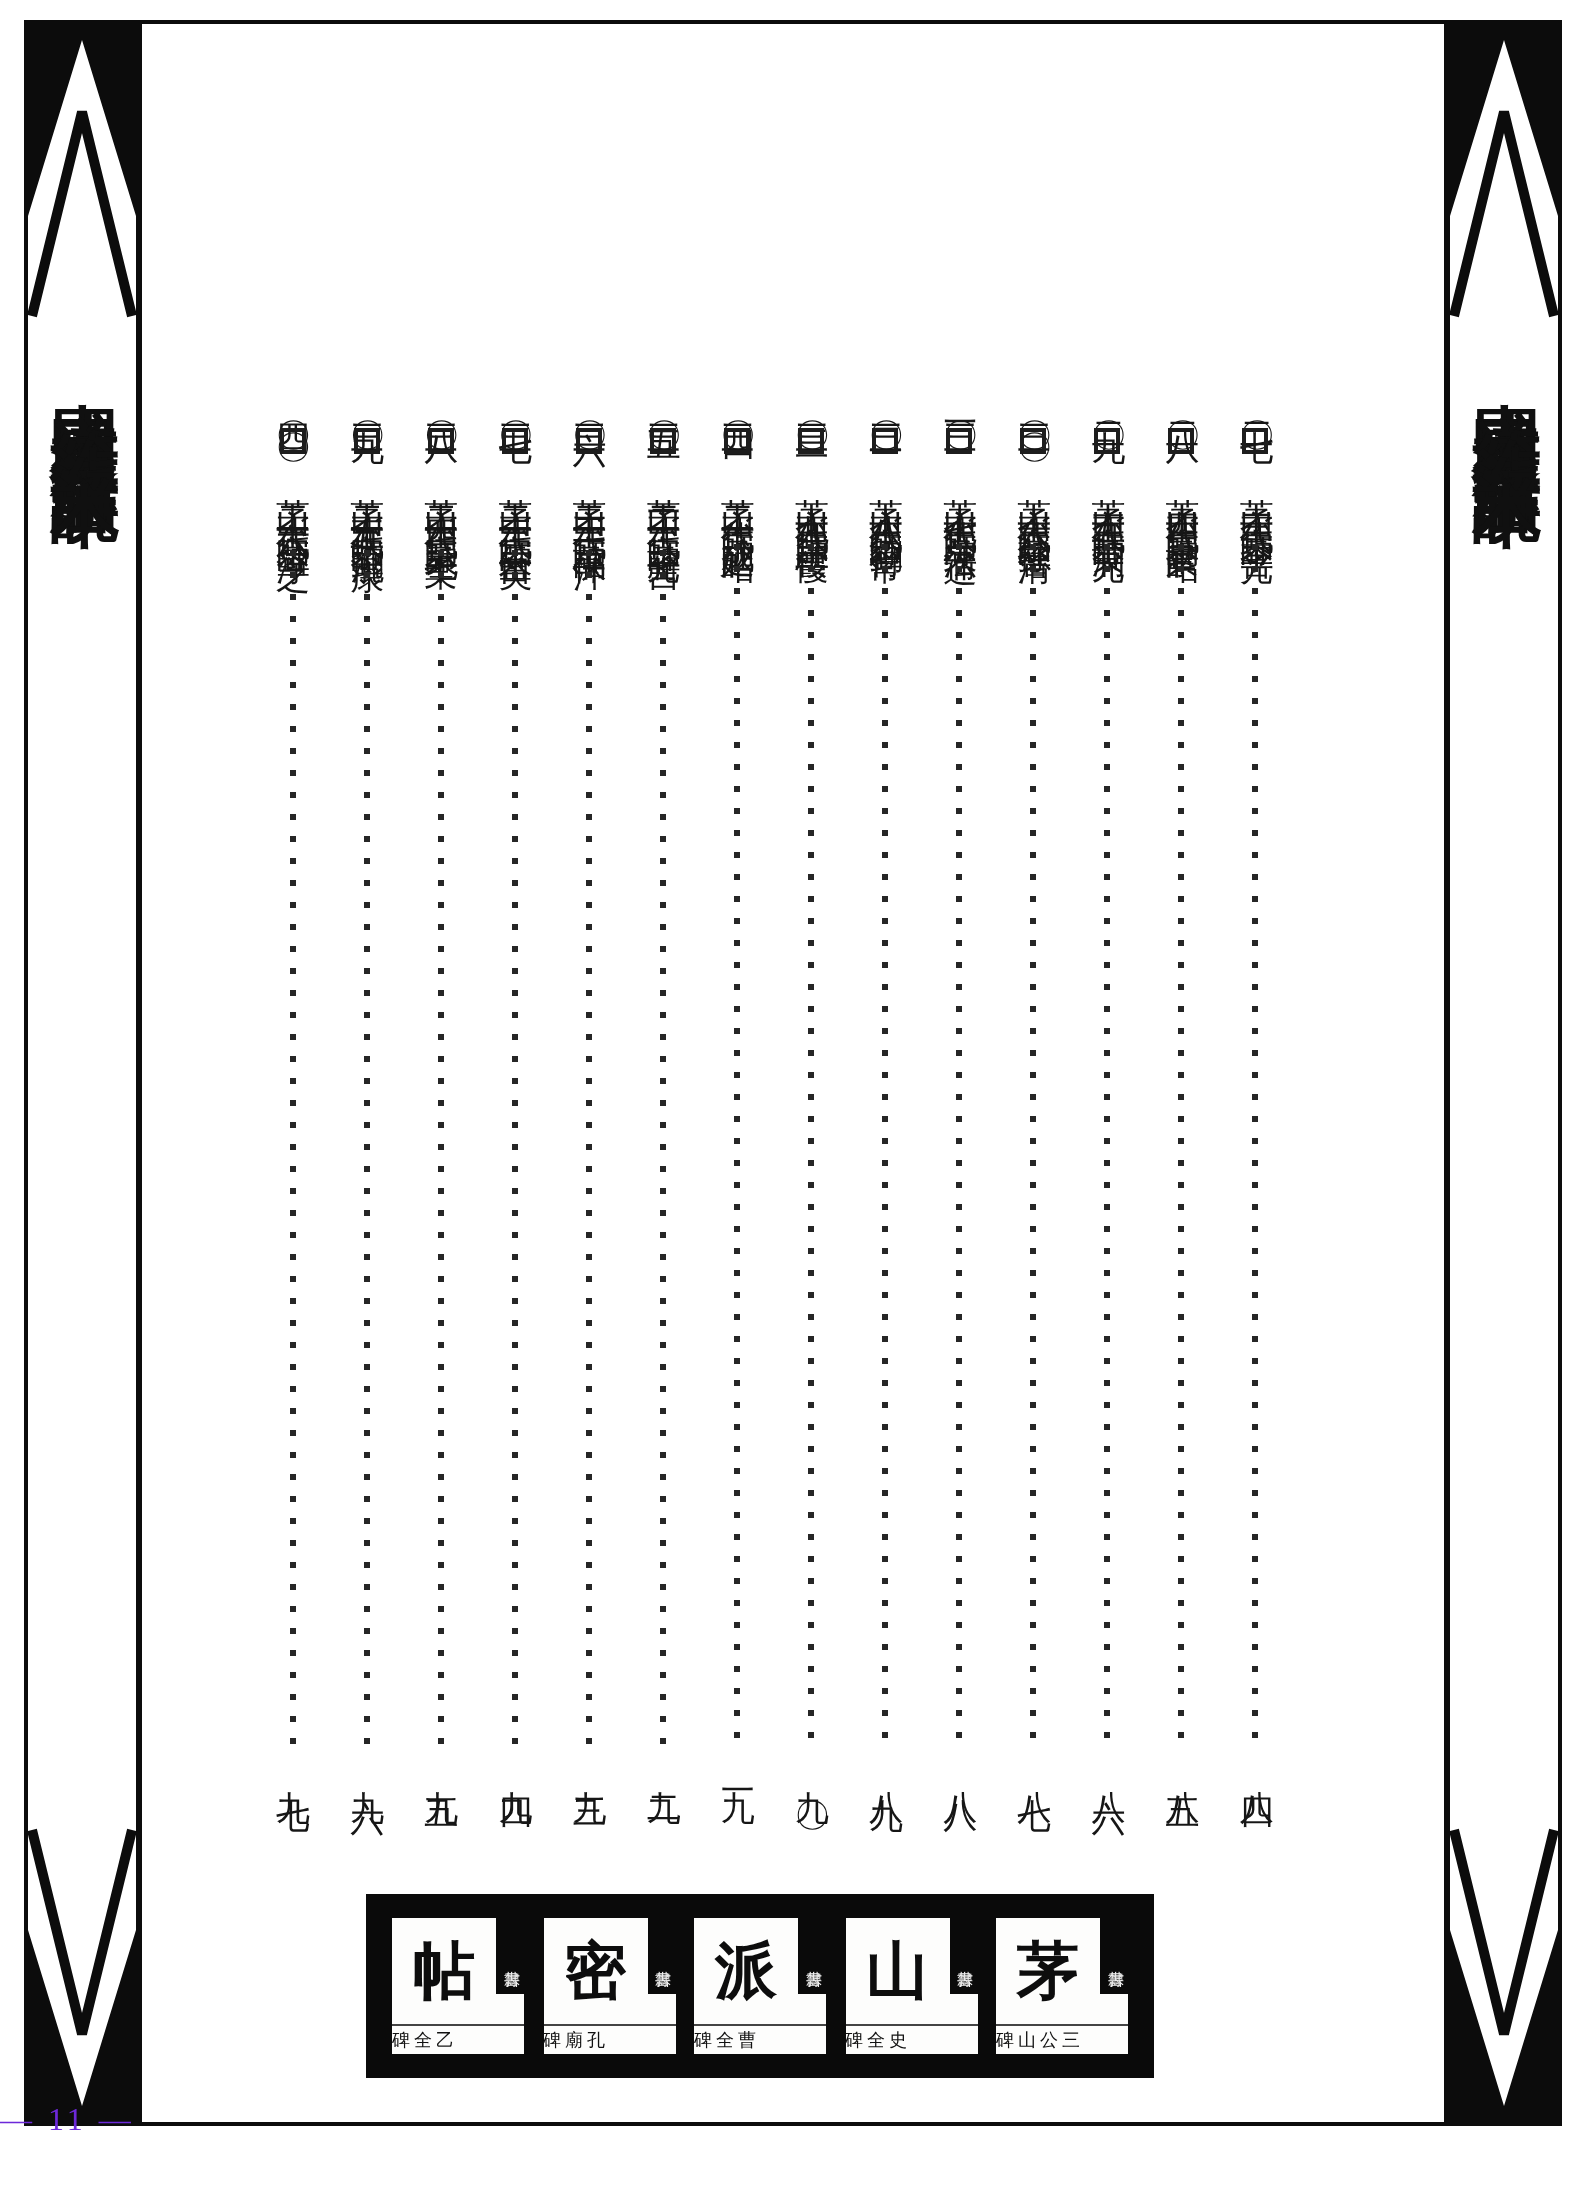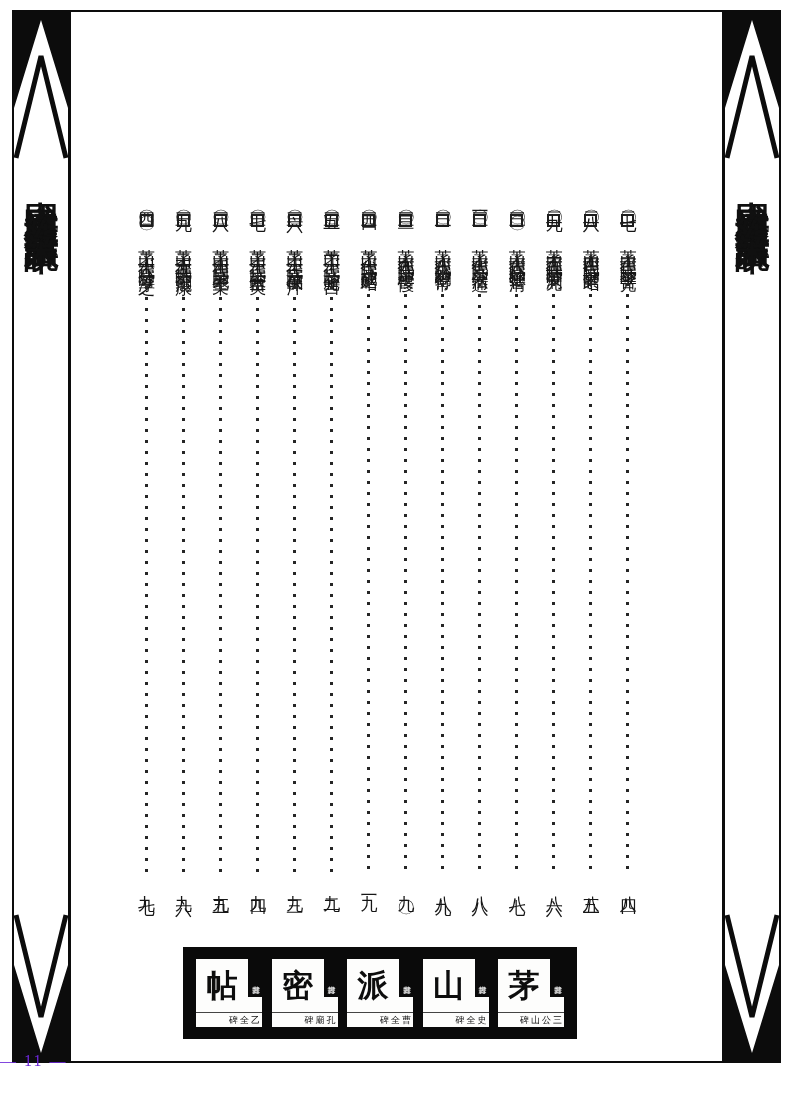--- a/index.html
+++ b/index.html
@@ -41,21 +41,21 @@
            background:#0a0a0a; display:flex; flex-direction:row; align-items:center;
            justify-content:space-between; padding:11px 13px; }
   .cell { width:66px; height:68px; background:#fdfdfc; display:flex; flex-direction:column;
           font-family:"Liberation Serif", serif; }
   .cell-top { flex:1 1 auto; display:flex; flex-direction:row; }
   .big { flex:1 1 auto; display:flex; align-items:center; justify-content:center;
          font-size:31px; font-weight:bold; color:#0d0d0d; }
   .tag { width:14px; height:38px; background:#0a0a0a; color:#efefef;
          writing-mode:vertical-rl; text-orientation:upright; font-size:8px;
          line-height:14px; text-align:center; padding-top:2px; }
-  .src { height:15px; font-size:9px; letter-spacing:2px; text-align:right;
+  .src { height:15px; font-size:9px; letter-spacing:2px; text-align:left;
          color:#111; border-top:1px solid #444; line-height:14px; white-space:nowrap; }
 
   
   .footer { position:absolute; left:0; top:1052px; width:100%; text-align:left;
             font-size:16px; letter-spacing:2px; color:#6d28d9;
             font-family:"Liberation Serif", serif; }
 </style>
 </head>
 <body>
 

